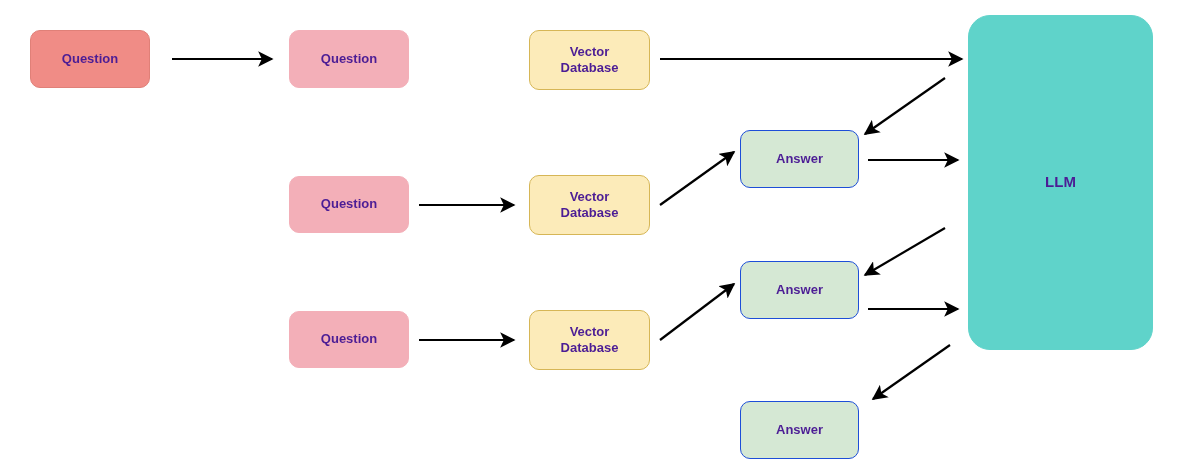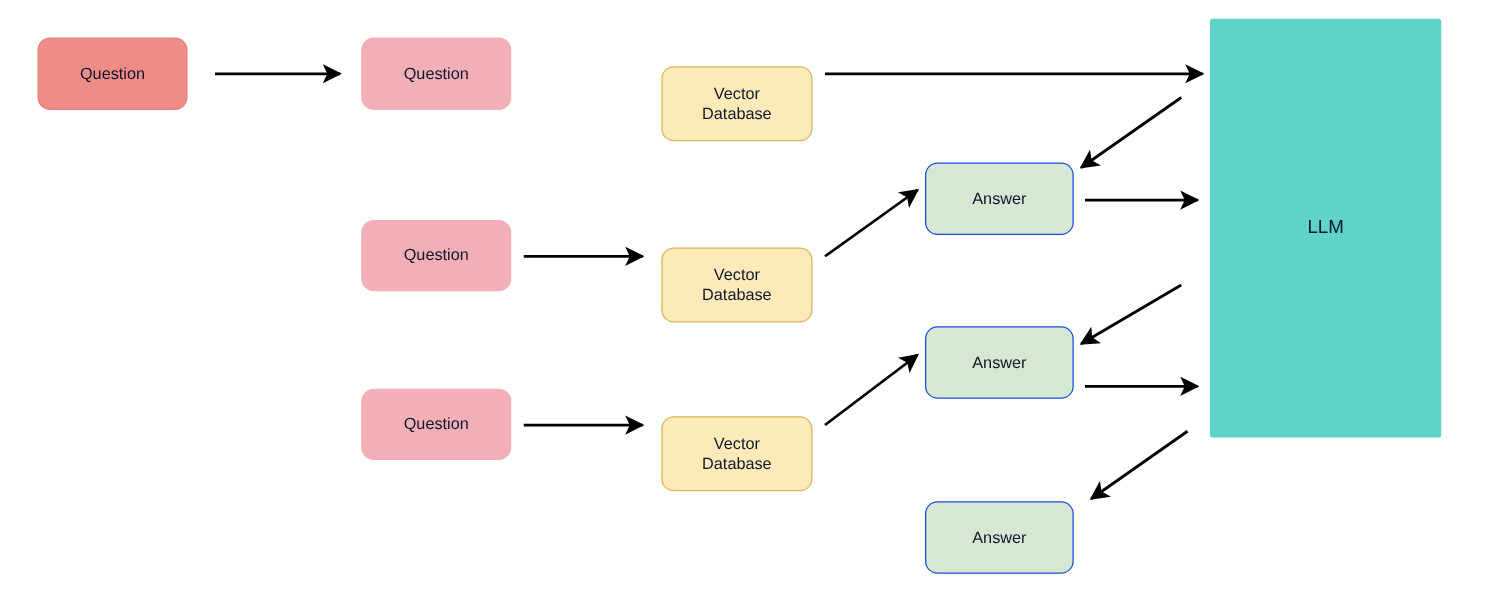--- a/index.html
+++ b/index.html
@@ -17,54 +17,54 @@
     background: #ffffff;
     overflow: hidden;
   }
   .node {
     position: absolute;
     box-sizing: border-box;
     display: flex;
     align-items: center;
     justify-content: center;
     text-align: center;
-    color: #0f172a;
+    color: #4c1d95;
     line-height: 1.25;
     white-space: pre-line;
     user-select: none;
+    font-weight: bold;
   }
   .node-question-source {
     background: #F08C86;
     border: 1px solid #E08078;
     border-radius: 10px;
     font-size: 13px;
   }
   .node-question {
     background: #F3AFB8;
     border: 1px solid #F3AFB8;
     border-radius: 10px;
     font-size: 13px;
   }
   .node-vectordb {
     background: #FCEBB9;
     border: 1px solid #D6B656;
     border-radius: 10px;
     font-size: 13px;
-    margin-top: 23px;
   }
   .node-answer {
     background: #D5E8D4;
     border: 1px solid #1d4ed8;
     border-radius: 10px;
     font-size: 13px;
   }
   .node-llm {
     background: #5FD3CA;
     border: 1px solid #5FD3CA;
-    border-radius: 2px;
+    border-radius: 22px;
     font-size: 15px;
   }
   .edge-layer {
     position: absolute;
     left: 0;
     top: 0;
     width: 1197px;
     height: 476px;
     pointer-events: none;
   }

